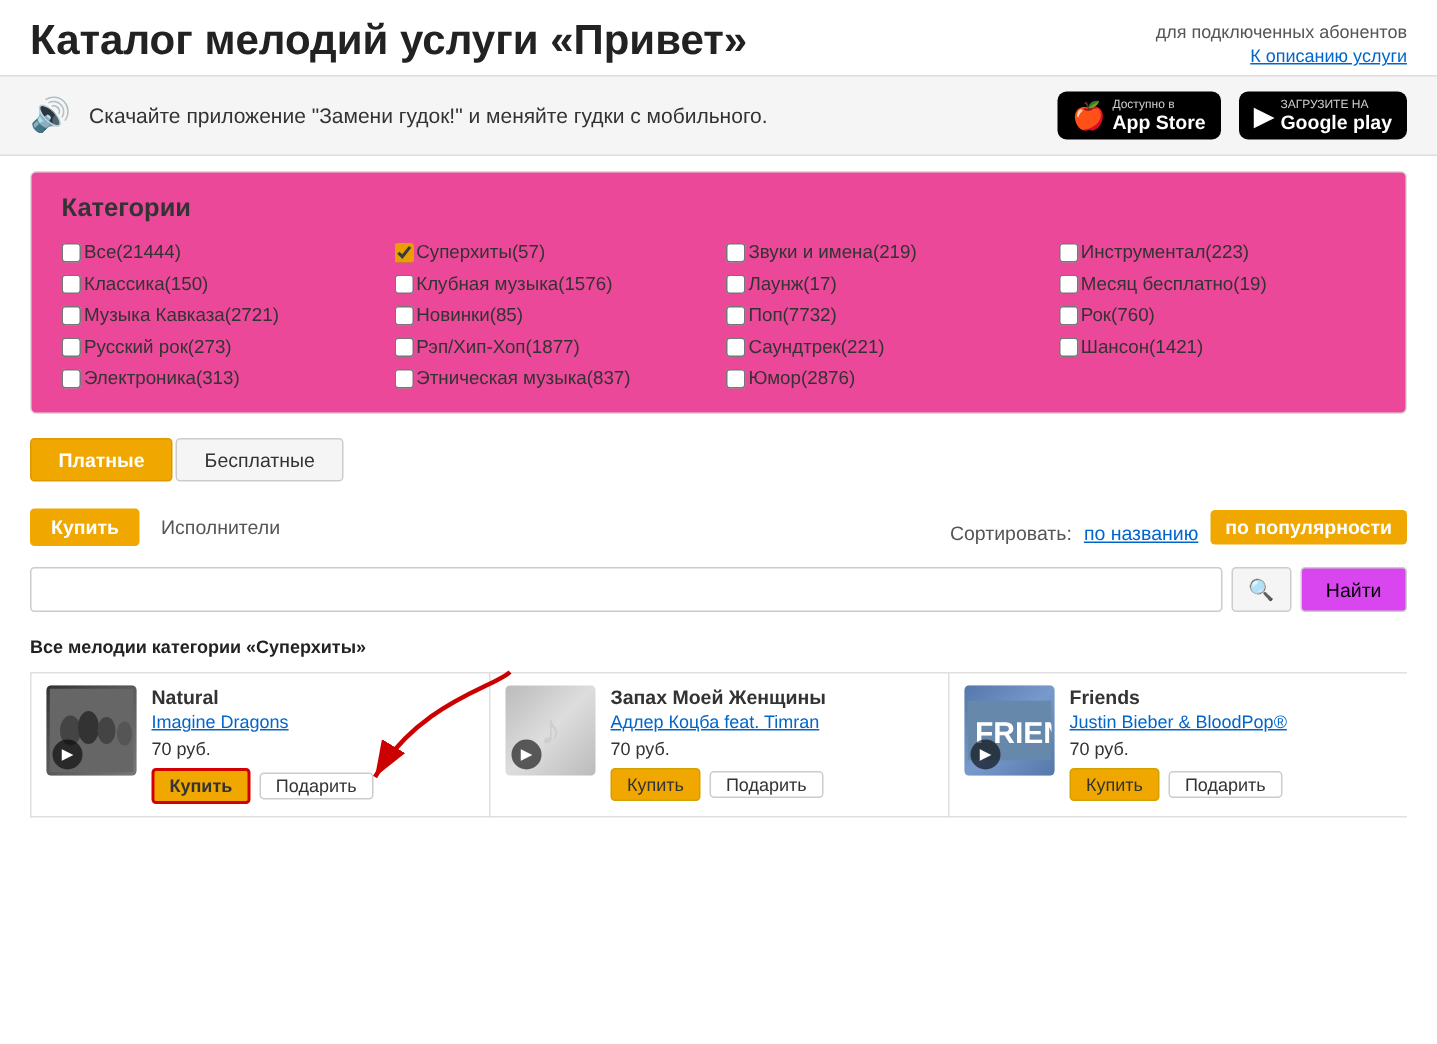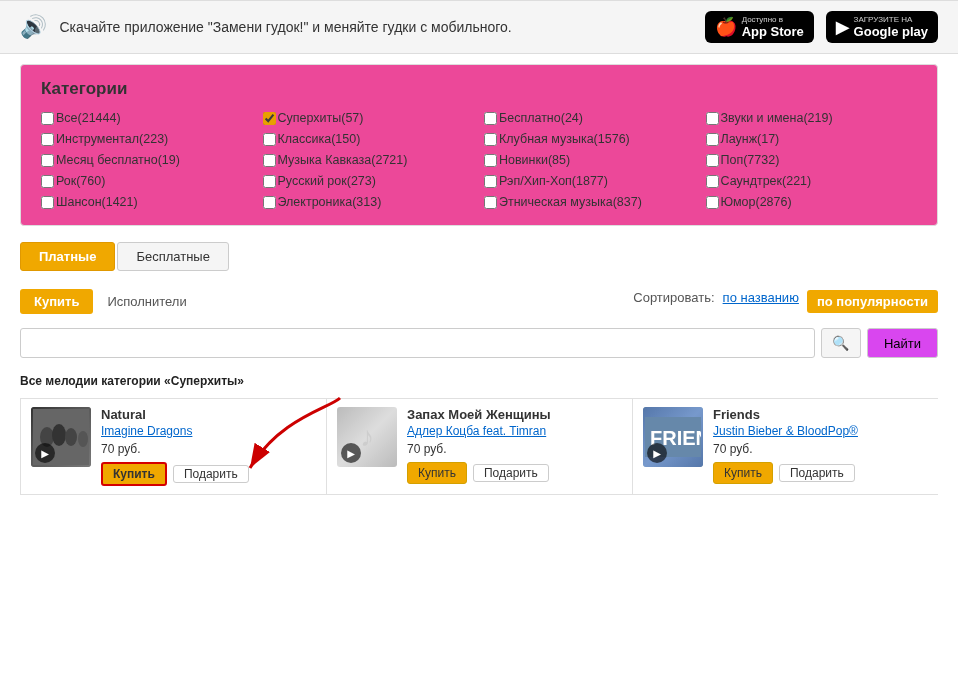--- a/index.html
+++ b/index.html
@@ -36,21 +36,21 @@
     .tabs-section { padding: 6px 20px 10px 20px; display: flex; gap: 2px; }
     .tab-btn { padding: 6px 18px; border: 1px solid #ccc; background: #f5f5f5; cursor: pointer; font-size: 13px; border-radius: 3px; }
     .tab-btn.active { background: #f0a800; border-color: #e09800; color: #fff; font-weight: bold; }
     .tab-btn.inactive { background: #f5f5f5; color: #333; }
 
     
     .sort-section { padding: 8px 20px; display: flex; align-items: center; justify-content: space-between; }
     .view-tabs { display: flex; gap: 0; }
     .view-tab { padding: 5px 14px; border: none; background: none; cursor: pointer; font-size: 13px; color: #555; }
     .view-tab.active { background: #f0a800; color: #fff; border-radius: 3px; font-weight: bold; }
-    .sort-right { display: flex; align-items: flex-start; gap: 8px; font-size: 13px; }
+    .sort-right { display: flex; align-items: flex-end; gap: 8px; font-size: 13px; }
     .sort-label { color: #555; }
     .sort-btn { color: #0066cc; text-decoration: underline; cursor: pointer; font-size: 13px; background: none; border: none; }
     .sort-btn.active { background: #f0a800; color: #fff; padding: 4px 10px; border-radius: 3px; text-decoration: none; font-weight: bold; }
 
     
     .search-section { padding: 6px 20px 10px 20px; display: flex; gap: 6px; }
     .search-input { flex: 1; padding: 6px 10px; border: 1px solid #ccc; border-radius: 3px; font-size: 13px; }
     .search-icon-btn { background: #f5f5f5; border: 1px solid #ccc; padding: 6px 10px; border-radius: 3px; cursor: pointer; font-size: 14px; }
     .search-btn { background: #d946ef; border: 1px solid #ccc; padding: 6px 16px; border-radius: 3px; cursor: pointer; font-size: 13px; }
 
@@ -75,20 +75,27 @@
     .song-thumb-natural { background: linear-gradient(135deg, #444 0%, #666 50%, #888 100%); }
     .song-thumb-zapah { background: linear-gradient(135deg, #bbb 0%, #ddd 50%, #bbb 100%); display: flex; align-items: center; justify-content: center; }
     .song-thumb-friends { background: linear-gradient(135deg, #6688aa 0%, #88aacc 50%, #6688aa 100%); }
     .music-note { font-size: 28px; color: rgba(200,200,200,0.7); }
   </style>
 </head>
 <body>
 
 <div class="page-wrapper" style="position:relative;">
 
+  <div class="header">
+    <h1 class="header-title">Каталог мелодий услуги «Привет»</h1>
+    <div class="header-right">
+      <span>для подключенных абонентов</span>
+      <a href="#">К описанию услуги</a>
+    </div>
+  </div>
 
   <div class="banner">
     <span class="banner-icon">🔊</span>
     <span class="banner-text">Скачайте приложение "Замени гудок!" и меняйте гудки с мобильного.</span>
     <a href="#" class="app-badge app-badge-apple">
       <span class="badge-icon">🍎</span>
       <span>
         <span class="badge-sub" style="display:block;">Доступно в</span>
         <span class="badge-main">App Store</span>
       </span>
@@ -107,24 +114,20 @@
     <div class="categories-grid">
 
       <div class="category-item">
         <input type="checkbox" style="">
         <label>Все(21444)</label>
       </div>
       <div class="category-item">
         <input type="checkbox" checked="" style="accent-color: rgb(232, 160, 0);">
         <label style="font-weight:normal;">Суперхиты(57)</label>
       </div>
-      <div class="category-item">
-        <input type="checkbox" style="">
-        <label>Бесплатно(24)</label>
-      </div>
 
       <div class="category-item">
         <input type="checkbox" style="">
         <label>Звуки и имена(219)</label>
       </div>
       <div class="category-item">
         <input type="checkbox" style="">
         <label>Инструментал(223)</label>
       </div>
       <div class="category-item">

